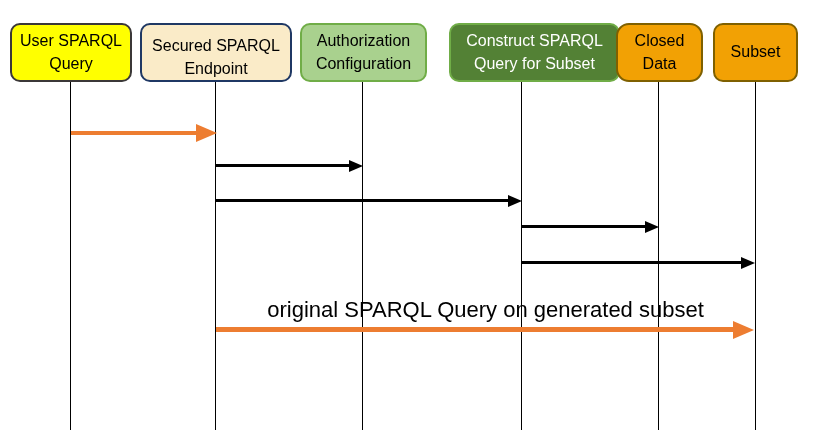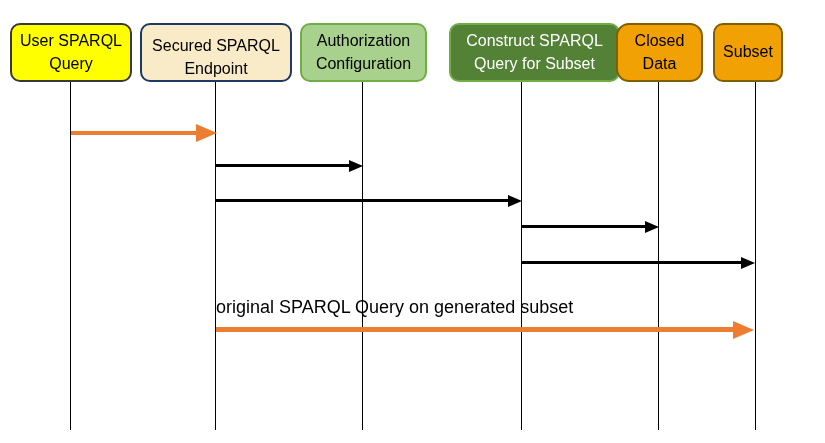--- a/index.html
+++ b/index.html
@@ -46,22 +46,23 @@
     border-bottom:6px solid transparent;
     border-left:14px solid var(--c,#000);
   }
   .msg.head-lg::after{
     border-top:9px solid transparent;
     border-bottom:9px solid transparent;
     border-left:21px solid var(--c,#000);
   }
   .msg-label{
     position:absolute;
-    font-size:18px;
+    font-size:22px;
     color:#000;
+    text-align:center;
   }
 </style>
 </head>
 <body>
 
 <div class="stage">
 
   <div class="lifeline" style="left: 70px; background-color: rgb(0, 0, 0);"></div>
   <div class="lifeline" style="left: 215px; background-color: rgb(0, 0, 0);"></div>
   <div class="lifeline" style="left: 362px; background-color: rgb(0, 0, 0);"></div>
@@ -77,21 +78,21 @@
   </div>
   <div class="actor" style="left: 300px; width: 127px; background-color: rgb(169, 209, 142); border-color: rgb(112, 173, 71); color: rgb(0, 0, 0);">
     <span>Authorization Configuration</span>
   </div>
   <div class="actor" style="left: 437px; width: 171px; background-color: rgb(83, 129, 53); border-color: rgb(112, 173, 71); color: rgb(255, 255, 255); margin-left: 12px;">
     <span>Construct SPARQL Query for Subset</span>
   </div>
   <div class="actor" style="left: 616px; width: 87px; background-color: rgb(242, 161, 4); border-color: rgb(127, 96, 0); color: rgb(0, 0, 0); border-radius: 13px;">
     <span>Closed Data</span>
   </div>
-  <div class="actor" style="left: 713px; width: 70px; background-color: rgb(242, 161, 4); border-color: rgb(127, 96, 0); color: rgb(0, 0, 0); justify-content: center;">
+  <div class="actor" style="left: 713px; width: 85px; background-color: rgb(242, 161, 4); border-color: rgb(127, 96, 0); color: rgb(0, 0, 0); justify-content: center;">
     <span>Subset</span>
   </div>
 
   <div class="msg head-lg" style="left: 71px; top: 131px; width: 125px; height: 4px; --c: #ED7D31;"></div>
 
   <div class="msg" style="left: 216px; top: 164px; width: 133px; height: 3px; --c: #000000;"></div>
 
   <div class="msg" style="left: 216px; top: 199px; width: 292px; height: 3px; --c: #000000;"></div>
 
   <div class="msg" style="left: 522px; top: 225px; width: 123px; height: 3px; --c: #000000;"></div>

